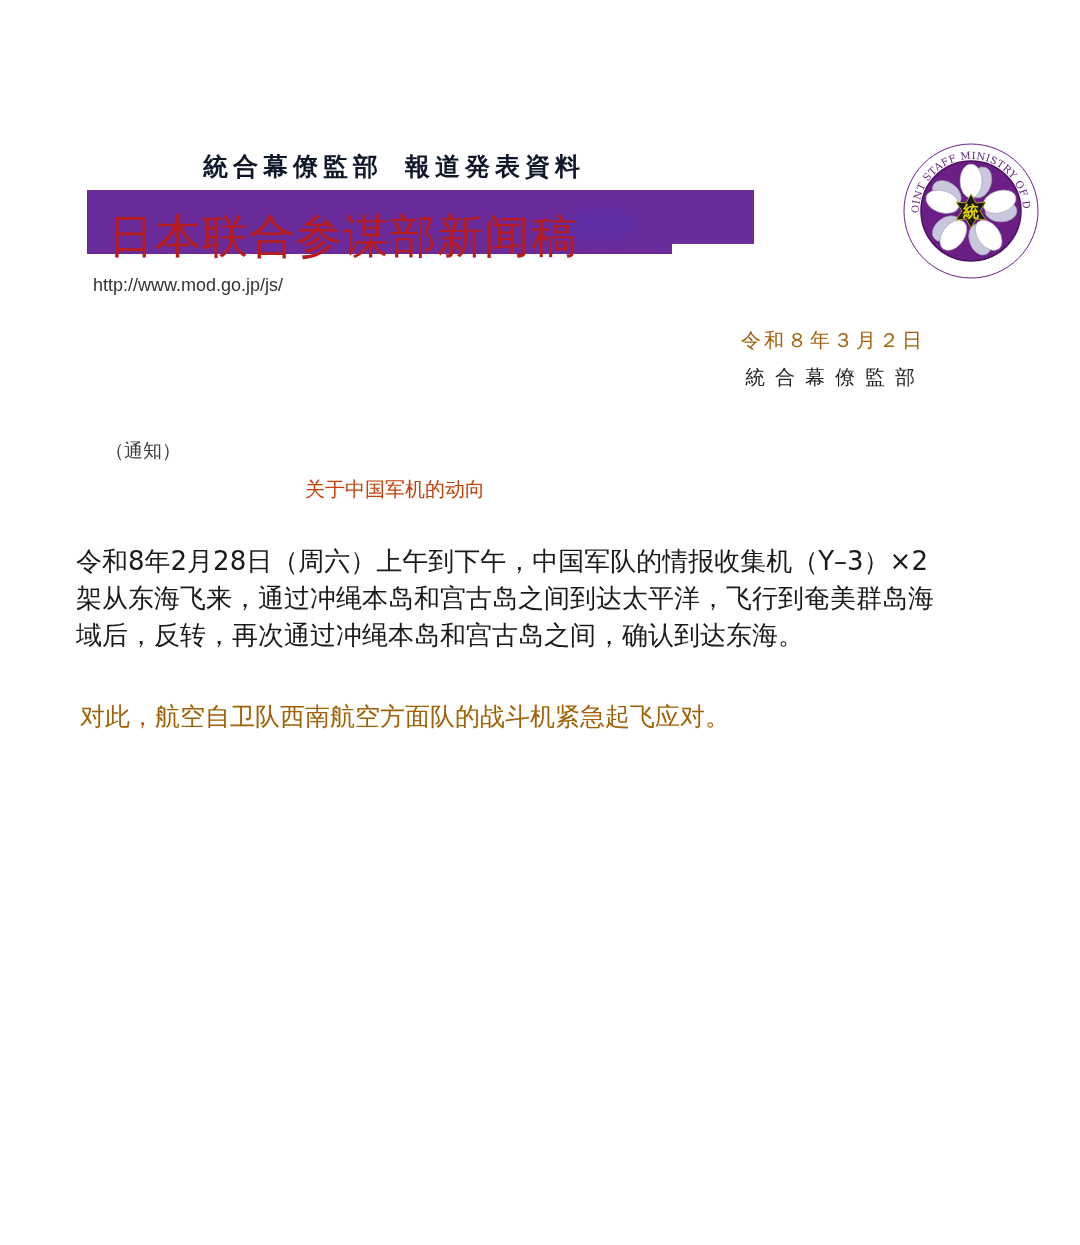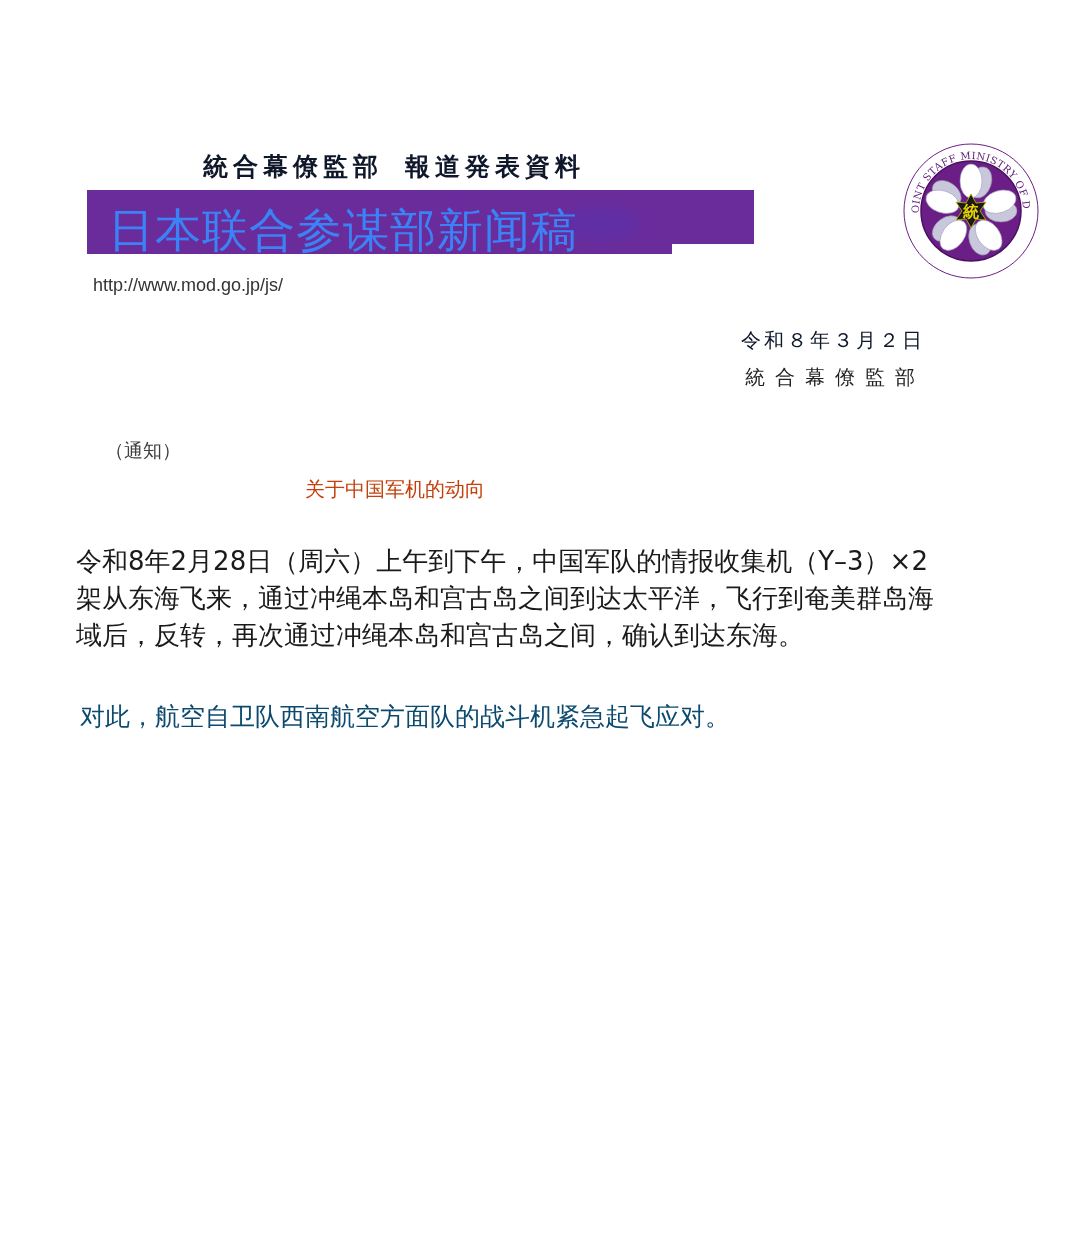--- a/index.html
+++ b/index.html
@@ -4,34 +4,34 @@
   <style>
     html, body { margin: 0; padding: 0; background: #ffffff; }
     body { width: 1080px; height: 1245px; position: relative; overflow: hidden;
            font-family: "DejaVu Sans", "Liberation Sans", sans-serif; color: #1a1a1a; }
     .abs { position: absolute; }
     .jp-header { left: 203px; top: 150px; font-size: 25px; font-weight: bold;
                  color: #0f172a; letter-spacing: 5px; white-space: nowrap; }
     .jp-header .gap { display: inline-block; width: 22px; }
     .banner { left: 87px; top: 190px; width: 667px; height: 64px; background: #6a2c9a; }
     .banner-notch { left: 672px; top: 244px; width: 82px; height: 10px; background: #ffffff; }
-    .banner-title { left: 108px; top: 200px; font-size: 46px; color: #3b82f6;
+    .banner-title { left: 108px; top: 206px; font-size: 46px; color: #b91c1c;
                     letter-spacing: 1px; white-space: nowrap; font-weight: normal; }
     .banner-glow { left: 560px; top: 208px; width: 80px; height: 32px; border-radius: 50%;
                    background: #5d2fa8; filter: blur(6px); opacity: 0.8; }
     .url { left: 93px; top: 275px; font-size: 18px; color: #333; font-family: "Liberation Sans", sans-serif; }
     .logo { left: 901px; top: 141px; width: 140px; height: 140px; }
     .date { right: 155px; top: 327px; font-size: 20px; font-family: "DejaVu Serif", "Liberation Serif", serif;
-            color: #0f172a; letter-spacing: 3px; white-space: nowrap; }
+            color: #a16207; letter-spacing: 3px; white-space: nowrap; }
     .org { right: 155px; top: 364px; font-size: 20px; font-family: "DejaVu Serif", "Liberation Serif", serif;
            color: #222; letter-spacing: 10px; white-space: nowrap; }
     .notice { left: 105px; top: 438px; font-size: 19px; color: #404040; }
     .subject { left: 305px; top: 476px; font-size: 20px; color: #c2410c; }
     .para1 { left: 76px; top: 543px; width: 860px; font-size: 26px; line-height: 37px; color: #1a1a1a; }
-    .para2 { left: 80px; top: 700px; width: 860px; font-size: 25px; line-height: 34px; color: #0c4a6e; }
+    .para2 { left: 80px; top: 700px; width: 860px; font-size: 25px; line-height: 34px; color: #a16207; }
   </style>
 </head>
 <body>
 
 <div class="abs jp-header">
   <span>統合幕僚監部</span><span class="gap"></span><span>報道発表資料</span>
 </div>
 
 <div class="abs banner"></div>
 <div class="abs banner-glow"></div>

